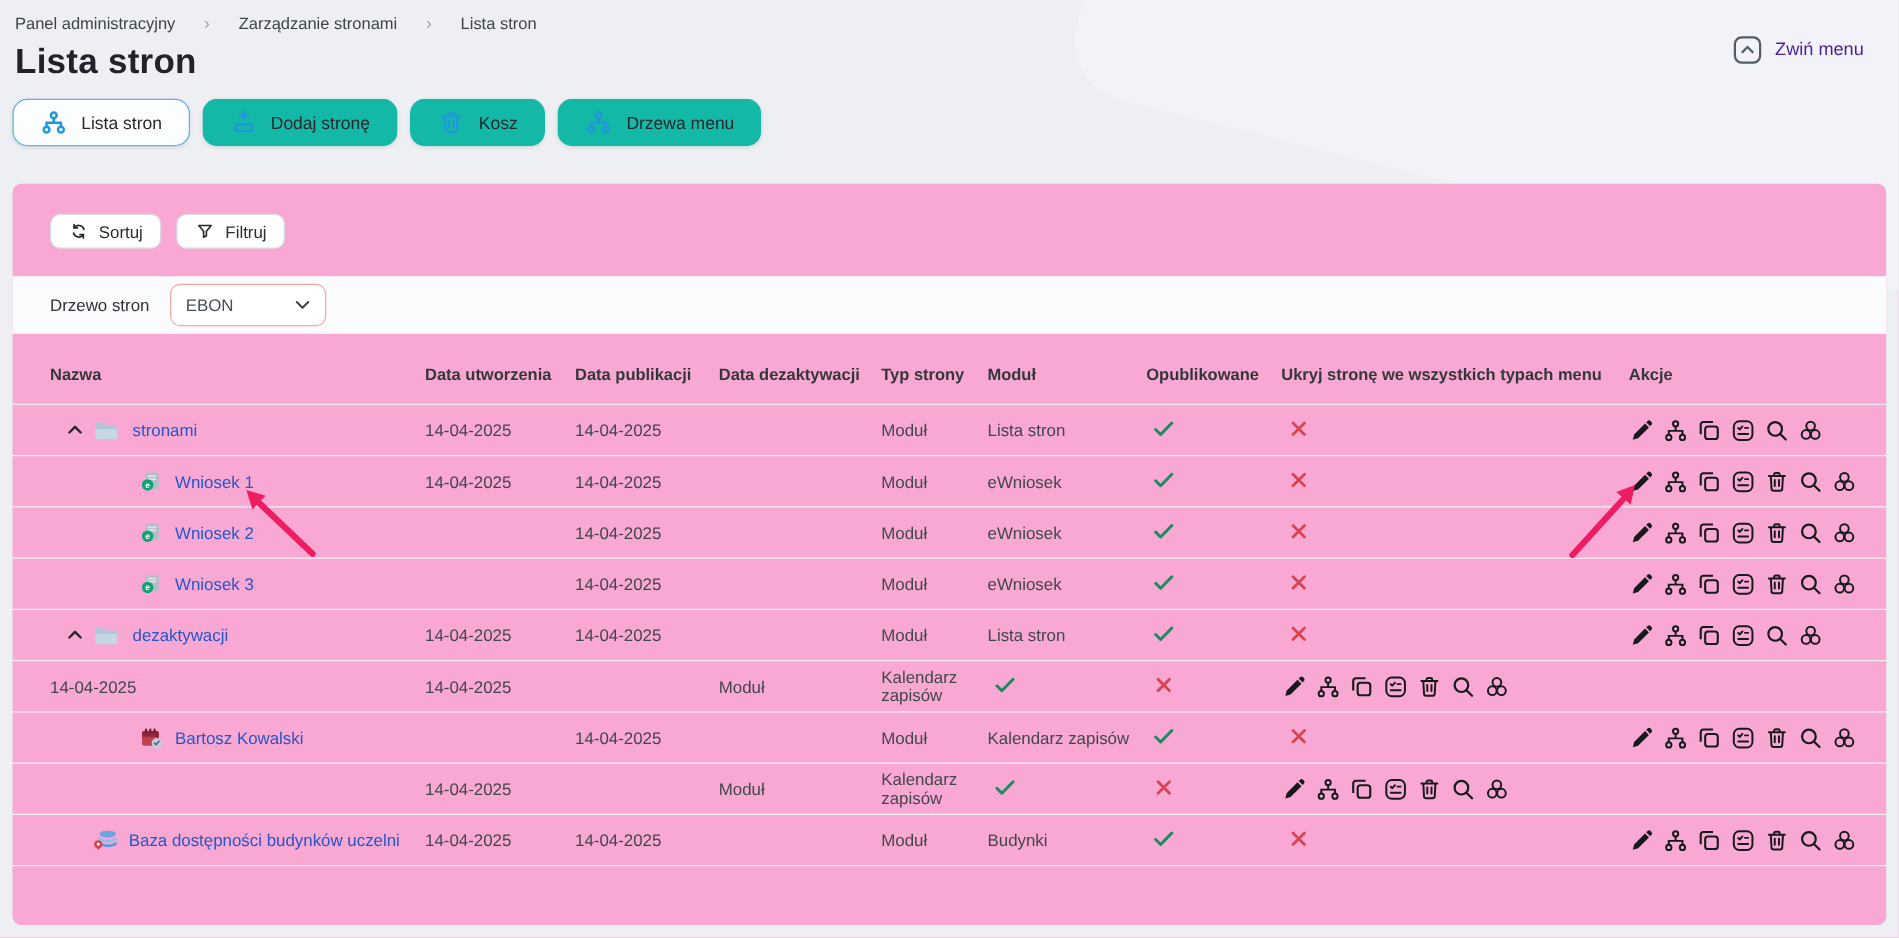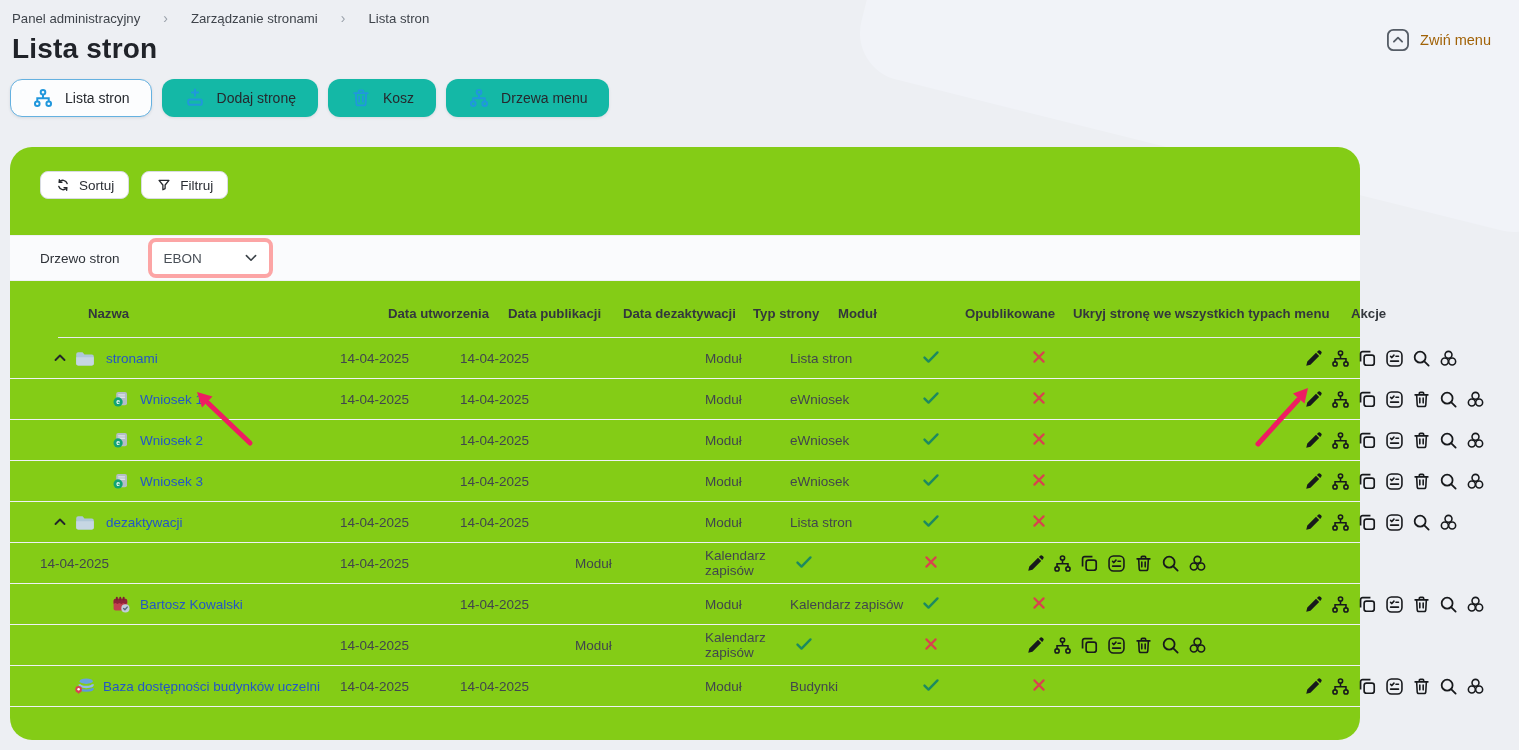--- a/index.html
+++ b/index.html
@@ -14,50 +14,50 @@
   .deco {
     position:absolute; top:-170px; right:-80px; width:720px; height:330px;
     background:#f1f3f8; transform:rotate(14deg); border-radius:48px;
   }
   .topbar { position:relative; padding:10px 28px 0 12px; z-index:2; }
   .breadcrumb { display:flex; align-items:center; gap:23px; font-size:13.2px; color:#3f444b; }
   .breadcrumb .crumb { cursor:pointer; }
   .breadcrumb .sep { color:#9aa1aa; font-size:14px; }
   h1.title { font-size:28px; font-weight:600; color:#202329; margin:7px 0 0 0; letter-spacing:.2px; }
   .collapse-menu { position:absolute; top:28px; right:28px; display:flex; align-items:center; gap:10px;
-    font-size:14.5px; font-weight:500; color:#a16207; cursor:pointer; }
+    font-size:14.5px; font-weight:500; color:#4c1d95; cursor:pointer; }
   .collapse-menu .ic { width:24px; height:24px; color:#555c66; }
 
   .tabs { display:flex; gap:10px; margin:14px 0 0 10px; position:relative; z-index:2; }
   .tab { height:38px; padding:0 21px; border-radius:12px; display:inline-flex; align-items:center; gap:11px;
     font-size:14px; font-weight:500; color:#26292e; background:#14b8a6; border:1.5px solid transparent;
     box-shadow:0 1px 3px rgba(25,39,60,.10); cursor:pointer; font-family:inherit; }
   .tab .ic { width:22px; height:22px; color:#2097dc; }
   .tab.active { background:#fcfdfe; border-color:#65b1e0; }
 
-  .panel { position:relative; margin:30px 10px 0 10px; width:1350px; height:593px;
-    background:#84cc16; border-radius:22px; z-index:1; }
+  .panel { position:relative; margin:30px 10px 0 10px; width:1499px; height:593px;
+    background:#f9a8d4; border-radius:7px; z-index:1; }
   .toolbar { display:flex; gap:12px; padding:24px 0 0 30px; }
   .btn { height:28px; padding:0 14px; display:inline-flex; align-items:center; gap:8px;
     border:1px solid #d8dce2; border-radius:8px; background:#fff; font-size:13.5px; color:#2a2d33;
     cursor:pointer; font-family:inherit; }
   .btn .ic { width:16px; height:16px; color:#24272b; }
 
-  .tree-band { margin-top:36px; height:46px; background:#fafbfd; border-top:1px solid #eef0f4;
-    border-bottom:1px solid #eef0f4; display:flex; align-items:center; gap:28px; padding-left:30px;
+  .tree-band { margin-top:22px; height:46px; background:#fafbfd; border-top:1px solid #eef0f4;
+    border-bottom:1px solid #eef0f4; display:flex; align-items:center; gap:16px; padding-left:30px;
     font-size:13.5px; color:#2e3238; }
-  .select { width:125px; height:32px; background:#fff; border:4px solid #fca5a5; border-radius:8px;
+  .select { width:125px; height:32px; background:#fff; border:1px solid #fca5a5; border-radius:8px;
     display:flex; align-items:center; justify-content:space-between; padding:16px 12px;
     color:#494f57; font-size:13.5px; cursor:pointer; }
   .select .ic { width:12px; height:8px; color:#3b4248; }
 
   .grid-row { display:grid; grid-template-columns:300px 120px 115px 130px 85px 127px 108px 278px 1fr;
     align-items:center; padding:0 24px 0 30px; }
   .thead { height:57px; align-items:end; padding-bottom:16px; border-bottom:1px solid #e7eaee;
-    font-size:13.2px; font-weight:700; color:#33373d;margin-left:48px; }
+    font-size:13.2px; font-weight:700; color:#33373d; }
   .tr { height:41px; border-bottom:1px solid #eef1f4; font-size:13.5px; color:#41464d; }
   .name-cell { display:flex; align-items:center; }
   .name-cell a { color:#2356c7; font-weight:500; text-decoration:none; cursor:pointer; }
   .rowchev { width:16px; height:16px; color:#23262b; margin-left:12px; cursor:pointer; flex:0 0 auto; }
   .name-ic { width:22px; height:20px; flex:0 0 auto; }
   .lvl0 .name-ic { margin-left:6px; margin-right:10px; }
   .lvl0.nochev .name-ic { margin-left:34px; margin-right:7px; }
   .lvl1 .name-ic { margin-left:70px; margin-right:8px; }
   .status-ic { display:inline-block; }
   .check { width:20px; height:20px; color:#1d8a60; margin-left:4px; }

